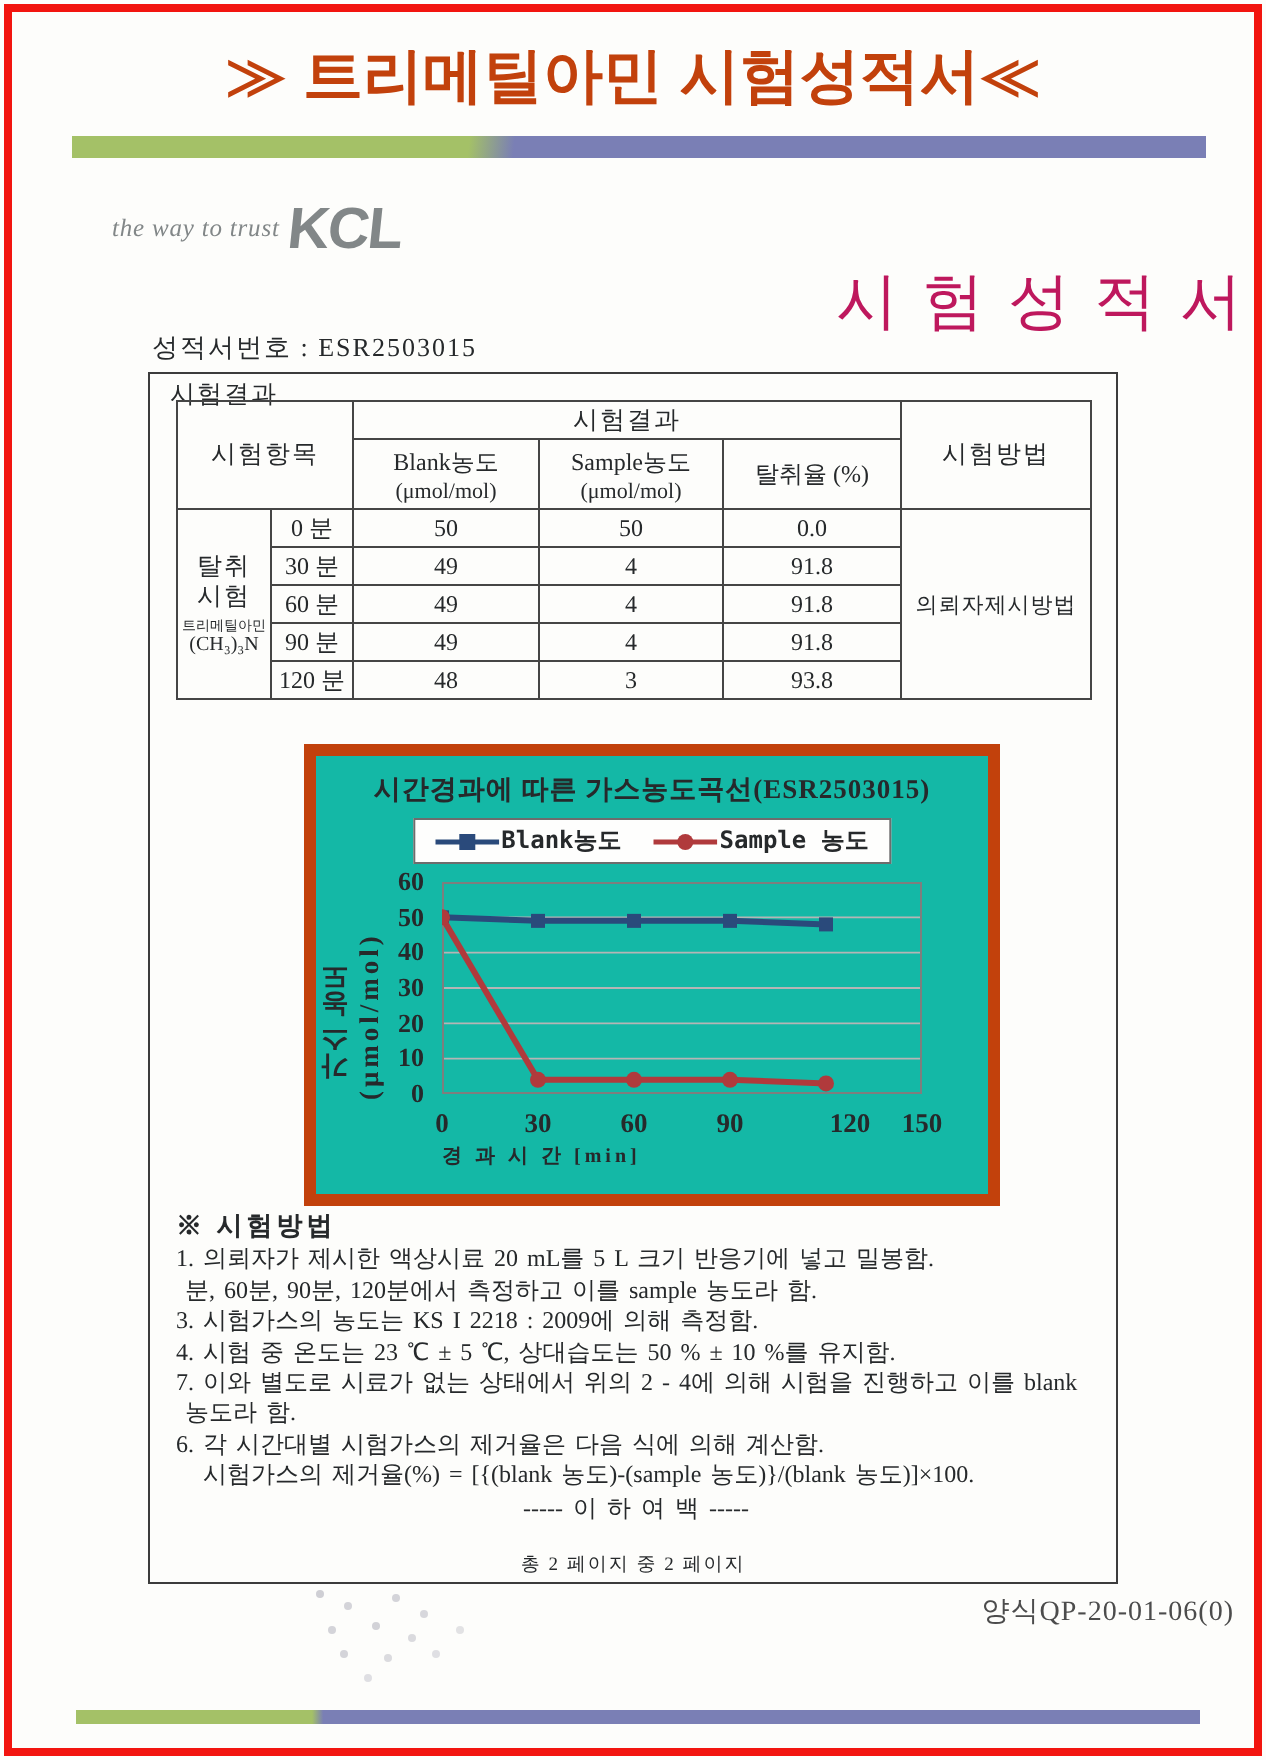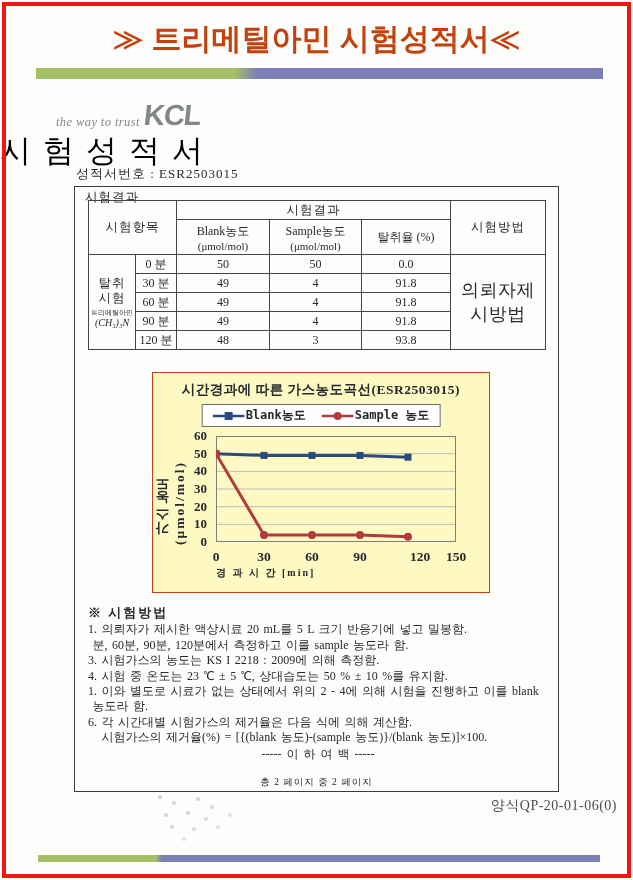--- a/index.html
+++ b/index.html
@@ -7,47 +7,47 @@
        font-family:"Liberation Serif", serif;color:#26292b;}
   .page{position:absolute;inset:0;background:#fdfdfb;}
   .red-frame{position:absolute;inset:2px;border:4px solid var(--border-red,#f2150f);pointer-events:none;}
 
   .doc-title{position:absolute;top:22px;left:0;width:100%;text-align:center;
     font-family:"Liberation Sans", sans-serif;font-weight:900;font-size:30px;line-height:34px;
     letter-spacing:0px;color:#c2410c;}
   .top-bar{position:absolute;left:36px;top:68px;width:567px;height:11px;
     background:linear-gradient(96deg,var(--bar-green,#a4c167) 0%,var(--bar-green,#a4c167) 35%,var(--bar-blue,#7a7fb5) 39%,var(--bar-blue,#7a7fb5) 100%);}
 
-  .logo{position:absolute;left:56px;top:100px;display:flex;align-items:flex-end;color:var(--logo-gray,#828788);}
+  .logo{position:absolute;left:56px;top:100px;display:flex;align-items:flex-start;color:var(--logo-gray,#828788);}
   .logo-tagline{font-style:italic;font-size:12.5px;margin-top:7px;letter-spacing:.4px;}
   .logo-kcl{font-family:"Liberation Sans", sans-serif;font-weight:800;font-size:29px;
     letter-spacing:-1px;transform:skewX(-6deg);margin-left:4px;line-height:30px;}
 
-  .report-title{position:absolute;top:130px;left:0;width:100%;text-align:left;
-    font-size:31px;letter-spacing:12px;color:#000000;}
+  .report-title{position:absolute;top:130px;left:0;width:100%;text-align:right;
+    font-size:31px;letter-spacing:12px;color:#be185d;}
   .report-no{position:absolute;left:76px;top:165px;font-size:13px;letter-spacing:1px;}
 
   .outer-box{position:absolute;left:74px;top:186px;width:483px;height:604px;
     border:1.5px solid #3c3c3c;background:#fdfdfb;}
   .section-label{position:absolute;left:10px;top:2px;font-size:12.5px;letter-spacing:1px;}
 
   table.results{position:absolute;left:13px;top:13px;border-collapse:collapse;table-layout:fixed;
     width:457px;font-size:12px;}
   table.results td{border:1px solid #454545;text-align:center;vertical-align:middle;padding:0 2px;}
   tr.h1 td{height:18px;font-size:12.5px;letter-spacing:1px;}
   tr.h2 td{height:34px;font-size:12px;}
   tr.dr td{height:18px;}
   .unit{font-size:11px;line-height:12px;}
   .item-cell{font-size:12.5px;line-height:15px;letter-spacing:1px;}
   .item-tiny{font-size:7px;letter-spacing:0;line-height:8px;margin-top:3px;}
-  .item-formula{font-size:10px;letter-spacing:0;line-height:11px;font-style:italic;}
-  .method-cell{font-size:18px;letter-spacing:.5px;}
+  .item-formula{font-size:10px;letter-spacing:0;line-height:11px;}
+  .method-cell{font-size:11px;letter-spacing:.5px;}
 
   .chart-box{position:absolute;left:77px;top:185px;width:336px;height:219px;
-    border:1px solid #c2410c;background:#fef9c3;}
+    border:6px solid #c2410c;background:#14b8a6;}
   .chart-title{position:absolute;top:8px;left:0;width:100%;text-align:center;
     font-weight:700;font-size:13.5px;letter-spacing:.5px;}
   .legend{position:absolute;top:31px;left:50%;transform:translateX(-50%);
     border:1px solid #6d6d6d;padding:2px 10px;display:flex;gap:16px;align-items:center;
     font-family:"DejaVu Sans Mono", monospace;font-weight:700;font-size:12px;background:#fefefd;white-space:nowrap;}
   .legend-item{display:inline-flex;align-items:center;gap:1px;}
   .ylabel{position:absolute;left:7px;top:44px;height:128px;width:22px;
     writing-mode:vertical-rl;transform:rotate(180deg);
     display:flex;align-items:center;justify-content:center;
     font-weight:700;font-size:13.5px;letter-spacing:2px;}
@@ -222,21 +222,21 @@
         </div>
       <div class="xlabel">경 과 시 간 [min]</div>
     </div>
 
     <div class="method">
       <div class="method-heading">※ 시험방법</div>
       <div class="method-line">1. 의뢰자가 제시한 액상시료 20 mL를 5 L 크기 반응기에 넣고 밀봉함.</div>
       <div class="method-line"> 분, 60분, 90분, 120분에서 측정하고 이를 sample 농도라 함.</div>
       <div class="method-line">3. 시험가스의 농도는 KS I 2218 : 2009에 의해 측정함.</div>
       <div class="method-line">4. 시험 중 온도는 23 ℃ ± 5 ℃, 상대습도는 50 % ± 10 %를 유지함.</div>
-      <div class="method-line">1. 이와 별도로 시료가 없는 상태에서 위의 2 - 4에 의해 시험을 진행하고 이를 blank</div>
+      <div class="method-line">7. 이와 별도로 시료가 없는 상태에서 위의 2 - 4에 의해 시험을 진행하고 이를 blank</div>
       <div class="method-line"> 농도라 함.</div>
       <div class="method-line">6. 각 시간대별 시험가스의 제거율은 다음 식에 의해 계산함.</div>
       <div class="method-line">   시험가스의 제거율(%) = [{(blank 농도)-(sample 농도)}/(blank 농도)]×100.</div>
       <div class="method-closing">----- 이 하 여 백 -----</div>
     </div>
 
     <div class="page-note">총 2 페이지 중 2 페이지</div>
   </div>
 
   <div class="stamp-marks"></div>

